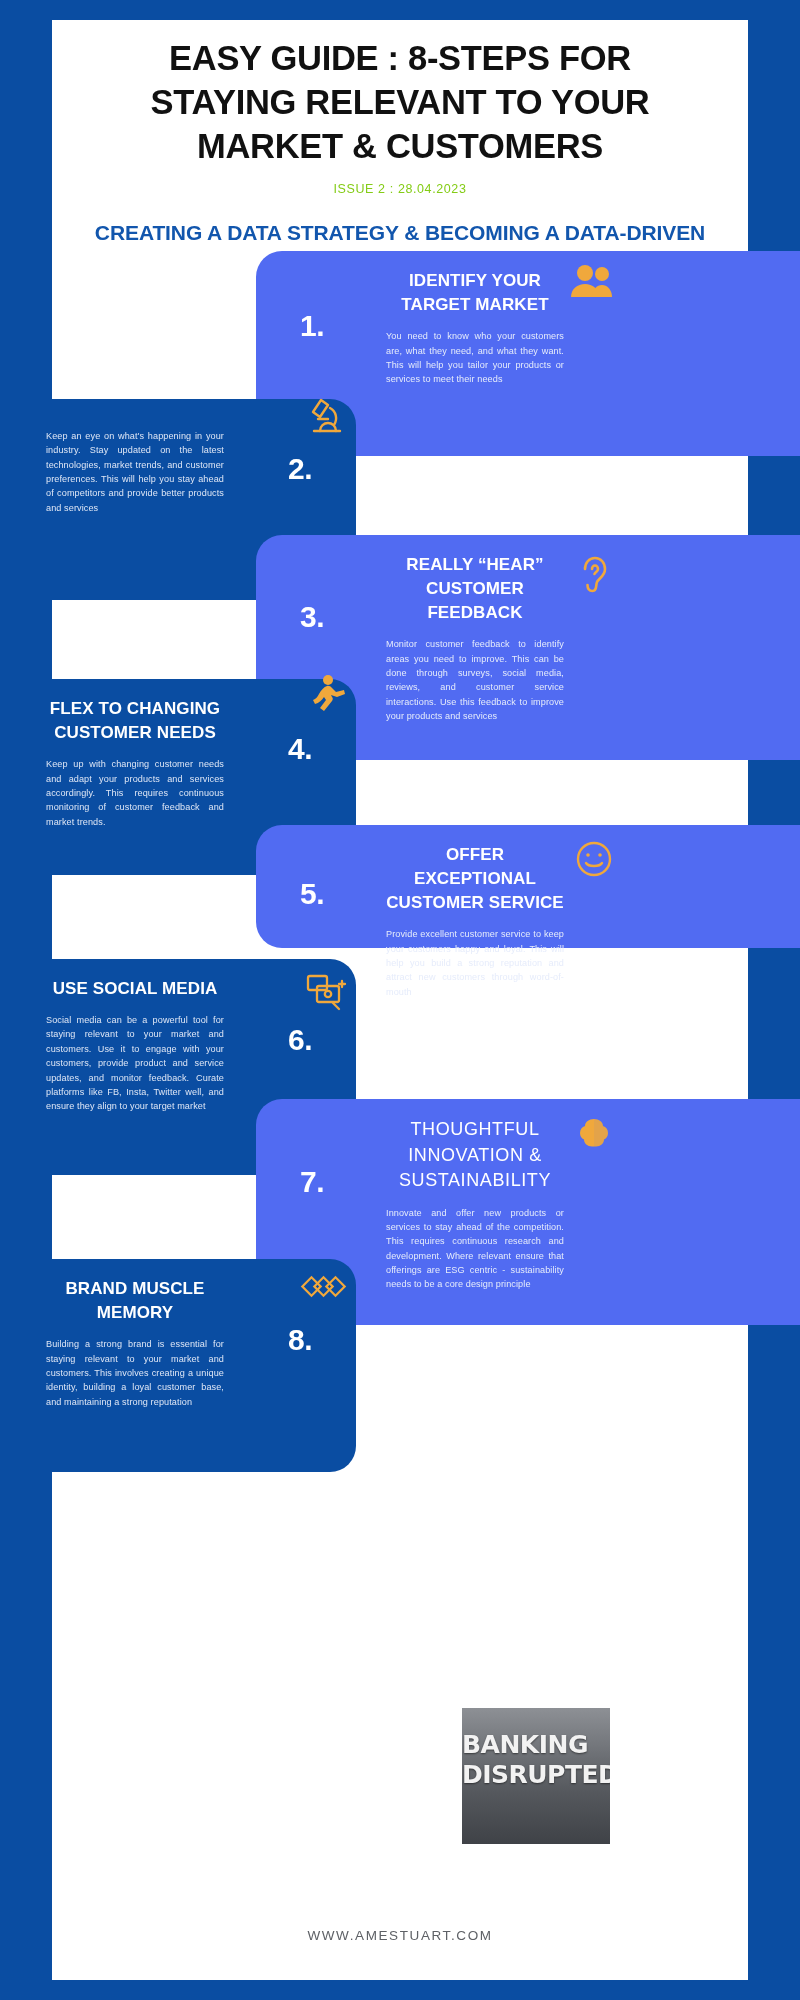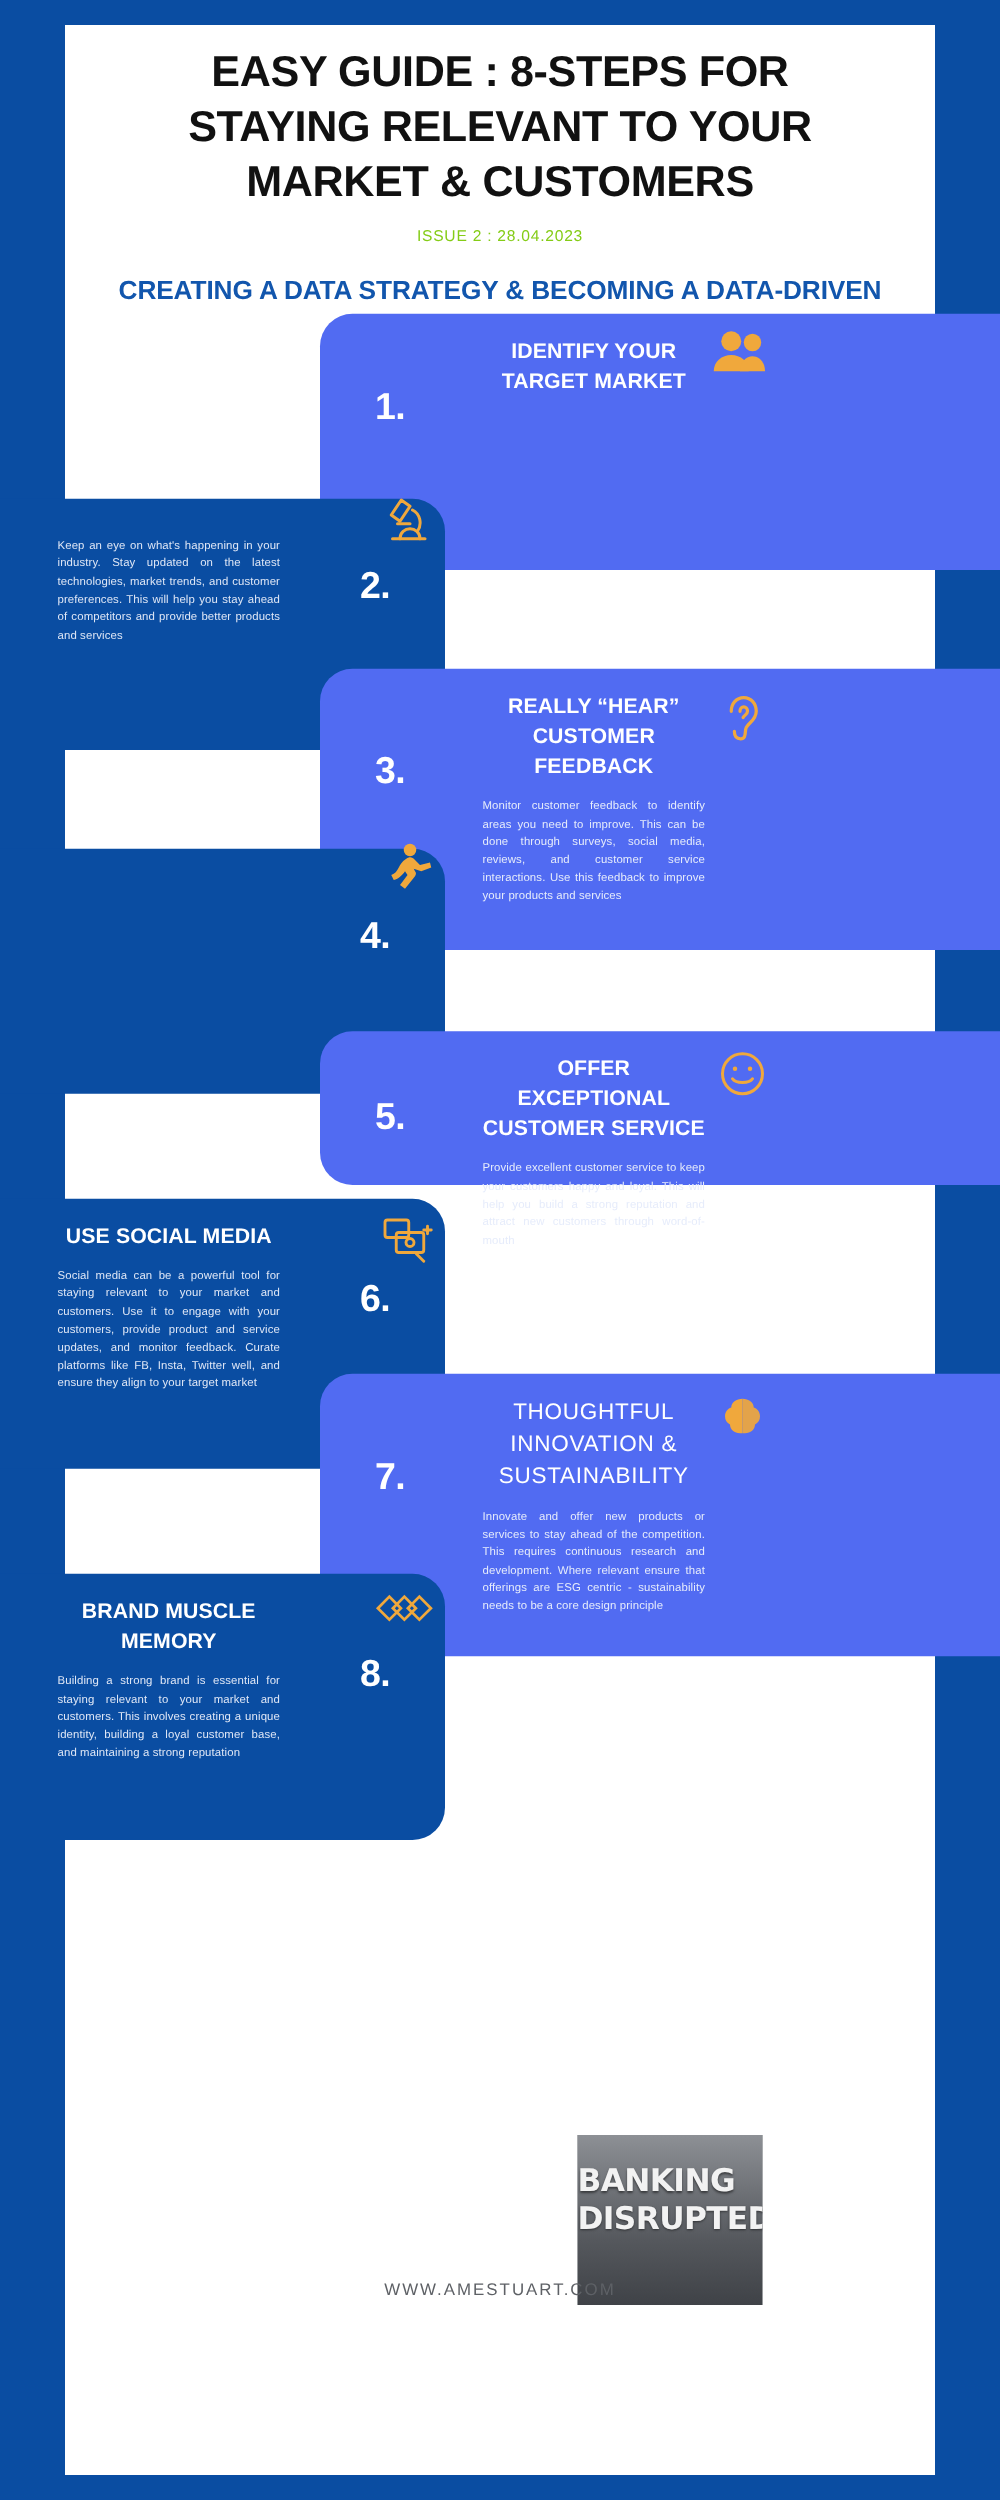--- a/index.html
+++ b/index.html
@@ -170,21 +170,21 @@
     font-family: "DejaVu Sans", sans-serif;
     font-weight: 700;
     font-size: 25px;
     line-height: 1.18;
     letter-spacing: -0.5px;
     text-shadow: 0 1px 2px rgba(0,0,0,.5);
   }
   .website {
     position: absolute;
     left: 52px;
-    top: 1824px;
+    top: 1928px;
     width: 696px;
     text-align: center;
     font-size: 13.5px;
     letter-spacing: 1.6px;
     color: #5e6166;
     font-weight: 400;
   }
 </style>
 </head>
 <body>
@@ -196,20 +196,21 @@
     <div class="main-title">EASY GUIDE : 8-STEPS FOR STAYING RELEVANT TO YOUR MARKET &amp; CUSTOMERS</div>
     <div class="issue-line">ISSUE 2 : 28.04.2023</div>
     <div class="sub-title">CREATING A DATA STRATEGY &amp; BECOMING A DATA-DRIVEN ORGANISATION</div>
   </div>
 
   <div class="step" style="top:0">
     <div class="card right" style="top:251px;height:205px;">
       <div class="num" style="top:60px;">1.</div>
       <div class="textcol">
         <div class="step-title">IDENTIFY YOUR TARGET MARKET</div>
+        <div class="step-body">You need to know who your customers are, what they need, and what they want. This will help you tailor your products or services to meet their needs</div>
       </div>
       <div class="icon-wrap" style="left:310px;top:6px;">
         <svg width="48" height="40" viewBox="0 0 48 40">
           <circle cx="17" cy="12" r="8" fill="#f0a83c"></circle>
           <path d="M3 36c0-8 6.5-13 14-13s14 5 14 13z" fill="#f0a83c"></path>
           <circle cx="34" cy="13" r="7" fill="#f0a83c"></circle>
           <path d="M24 36c0-7.5 5-12 10-12s10 4.5 10 12z" fill="#f0a83c"></path>
         </svg>
       </div>
     </div>
@@ -245,20 +246,24 @@
           <path d="M9 16c0-6 4-11 10-11s10 5 10 11c0 7-6 9-8 13-1.5 3 .5 9-4.5 9-4 0-5-3-5-6"></path>
           <path d="M16 16c0-2 1.3-3.5 3-3.5S22 14 22 16c0 2.5-2.5 3-3.5 5"></path>
         </svg>
       </div>
     </div>
   </div>
 
   <div class="step" style="top:0">
     <div class="card left" style="top:679px;height:196px;">
       <div class="num" style="top:55px;">4.</div>
+      <div class="textcol" style="left:46px;">
+        <div class="step-title">FLEX TO CHANGING CUSTOMER NEEDS</div>
+        <div class="step-body">Keep up with changing customer needs and adapt your products and services accordingly. This requires continuous monitoring of customer feedback and market trends.</div>
+      </div>
       <div class="icon-wrap" style="left:300px;top:-8px;">
         <svg width="46" height="46" viewBox="0 0 46 46">
           <circle cx="25" cy="8" r="5" fill="#f0a83c"></circle>
           <path d="M24 14c-3 1-6 4-8 8-1.5 3-3 5-6 6l2 4c4-1 7-4 9-7l2 3-6 8 4 3 8-10c1-1.5 1-3 0-4l-1-2 6 2 8-3-1-4-8 2-4-4c-1.5-1.5-3-2.5-5-2z" fill="#f0a83c"></path>
         </svg>
       </div>
     </div>
   </div>
 
   <div class="step" style="top:0">

